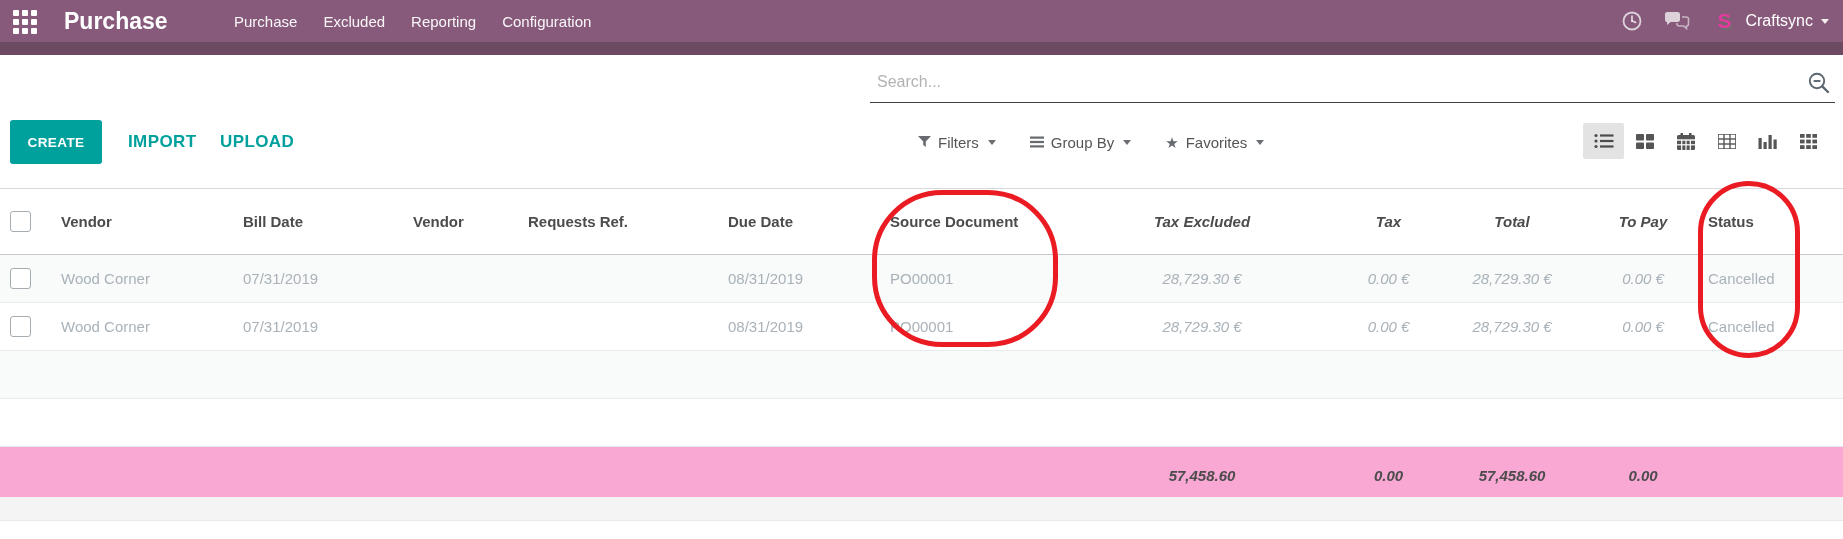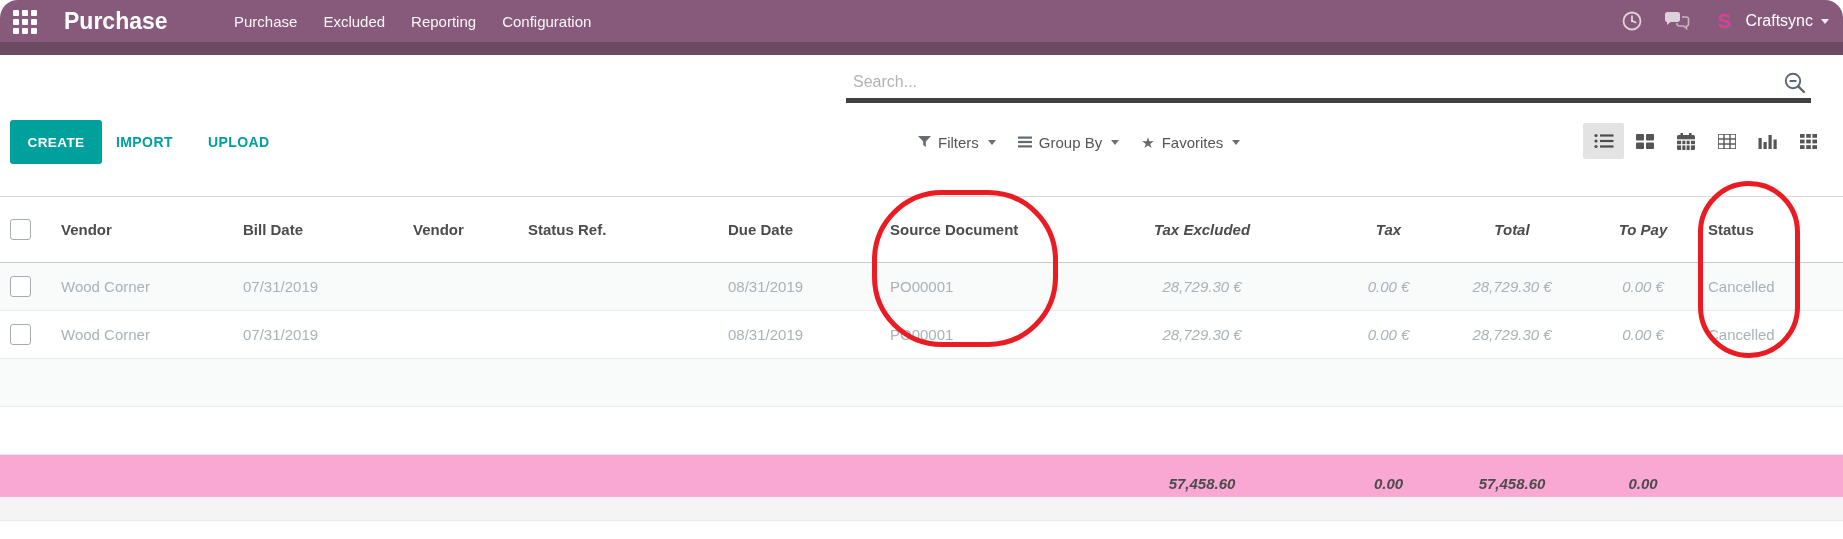--- a/index.html
+++ b/index.html
@@ -1,17 +1,17 @@
 <!DOCTYPE html>
 <html><head>
 <meta charset="utf-8">
 <style>
   * { box-sizing: border-box; margin: 0; padding: 0; }
   body { font-family: "Liberation Sans", sans-serif; background: #fff; }
-  #screen { position: relative; width: 1843px; height: 539px; background: #fff; overflow: hidden; border-radius: 18px; }
+  #screen { position: relative; width: 1843px; height: 539px; background: #fff; overflow: hidden; }
 
   
   .topbar { position: absolute; top: 0; left: 0; width: 100%; height: 42px; background: #875a7b; }
   .topbar-border { position: absolute; top: 42px; left: 0; width: 100%; height: 13px; background: #6b4a62; }
   .apps-grid { position: absolute; left: 13px; top: 10px; width: 24px; height: 24px;
                display: grid; grid-template-columns: repeat(3, 6px); grid-template-rows: repeat(3, 6px); gap: 3px; cursor: pointer; }
   .apps-grid span { background: #fff; border-radius: 1px; }
   .brand { position: absolute; left: 64px; top: 0; height: 42px; line-height: 42px;
            color: #fff; font-size: 23px; font-weight: 700; }
   .topnav { position: absolute; left: 221px; top: 0; height: 42px; display: flex; align-items: center; }
@@ -24,50 +24,50 @@
   .user-name { color: #fff; font-size: 16px; }
   .caret-down { width: 0; height: 0; border-left: 4.5px solid transparent; border-right: 4.5px solid transparent;
                 border-top: 5.5px solid rgba(255,255,255,0.9); }
 
   
   .breadcrumb { position: absolute; left: 10px; top: 66px; font-size: 20px; color: #8d9498; white-space: nowrap; }
   .breadcrumb .bc-link { color: #008784; cursor: pointer; }
   .breadcrumb .bc-sep { color: #9a9fa3; padding: 0 7px; }
   .breadcrumb .bc-current { color: #8d9498; }
 
-  .search-box { position: absolute; left: 846px; top: 66px; width: 965px; height: 37px; border-bottom: 5px solid #404040; }
+  .search-box { position: absolute; left: 870px; top: 66px; width: 965px; height: 37px; border-bottom: 1px solid #404040; }
   .search-box input { position: absolute; left: 7px; top: 2px; width: 910px; height: 28px; border: 0; outline: none;
                       font-family: "Liberation Sans", sans-serif; font-size: 16px; color: #555; background: transparent; }
   .search-box input::placeholder { color: #b3b3b3; }
   .search-glass { position: absolute; right: 2px; top: 4px; cursor: pointer; }
 
   .btn-create { position: absolute; left: 10px; top: 120px; width: 92px; height: 44px; background: #00a09d; color: #fff;
                 border: none; border-radius: 3px; font-family: "Liberation Sans", sans-serif;
                 font-size: 13.5px; font-weight: 700; letter-spacing: 0.4px; cursor: pointer; }
   .btn-link { position: absolute; top: 120px; height: 44px; background: none; border: none; color: #00a09d;
-              font-family: "Liberation Sans", sans-serif; font-size: 14px; font-weight: 700; letter-spacing: 0.4px; cursor: pointer; }
+              font-family: "Liberation Sans", sans-serif; font-size: 17px; font-weight: 700; letter-spacing: 0.4px; cursor: pointer; margin-left: 12px; }
   .btn-import { left: 116px; }
   .btn-upload { left: 208px; }
 
-  .filter-bar { position: absolute; left: 918px; top: 120px; height: 44px; display: flex; align-items: center; gap: 22px; }
+  .filter-bar { position: absolute; left: 918px; top: 120px; height: 44px; display: flex; align-items: center; gap: 34px; }
   .filter-toggle { display: flex; align-items: center; gap: 7px; font-size: 15px; color: #555; cursor: pointer; white-space: nowrap; }
   .small-caret { width: 0; height: 0; border-left: 4px solid transparent; border-right: 4px solid transparent;
                  border-top: 5px solid #6b6f73; margin-left: 2px; }
   .star-glyph { color: #676b6f; font-size: 15px; line-height: 1; }
 
   .pager { position: absolute; left: 1433px; top: 120px; height: 44px; display: flex; align-items: center; gap: 14px; }
   .pager-text { font-size: 15px; color: #444; cursor: pointer; white-space: nowrap; }
   .pager-arrow { display: flex; align-items: center; padding: 2px 6px; cursor: pointer; }
 
   .view-switcher { position: absolute; left: 1583px; top: 123px; display: flex; align-items: center; }
   .view-btn { width: 41px; height: 36px; display: flex; align-items: center; justify-content: center; cursor: pointer; border-radius: 2px; }
   .view-btn.active { background: #e3e3e3; }
 
   
-  table.listview { position: absolute; top: 196px; left: 0; width: 1843px; border-collapse: collapse; table-layout: fixed;
+  table.listview { position: absolute; top: 188px; left: 0; width: 1843px; border-collapse: collapse; table-layout: fixed;
                    border-top: 1px solid #d9d9d9; }
   table.listview th { height: 66px; font-size: 15px; font-weight: 700; color: #4c4c4c; text-align: left;
                       padding: 0 13px; border-bottom: 1px solid #c7cacc; cursor: pointer; white-space: nowrap; overflow: hidden; }
   table.listview td { height: 48px; font-size: 15px; color: #a9b2b9; padding: 0 13px;
                       border-bottom: 1px solid #e7eaec; white-space: nowrap; overflow: hidden; }
   table.listview .num { text-align: center; font-style: italic; }
   table.listview tbody tr:nth-child(odd) { background: #f9fafa; }
   table.listview tbody tr.data-row { cursor: pointer; }
   .cb-cell { padding: 0 0 0 10px !important; }
   .cb { width: 21px; height: 21px; border: 1px solid #a6adb2; border-radius: 3px; background: #fff; cursor: pointer; }
@@ -249,21 +249,21 @@
         <col style="width:148px">
     </colgroup>
     <thead>
       <tr>
         <th class="cb-cell">
             <div class="cb"></div>
           </th>
         <th>Vendor</th>
         <th>Bill Date</th>
         <th>Vendor</th>
-        <th>Status Ref.</th>
+        <th>Requests Ref.</th>
         <th>Due Date</th>
         <th>Source Document</th>
         <th class="num">Tax Excluded</th>
         <th class="num">Tax</th>
         <th class="num">Total</th>
         <th class="num">To Pay</th>
         <th>Status</th>
       </tr>
     </thead>
     <tbody>

